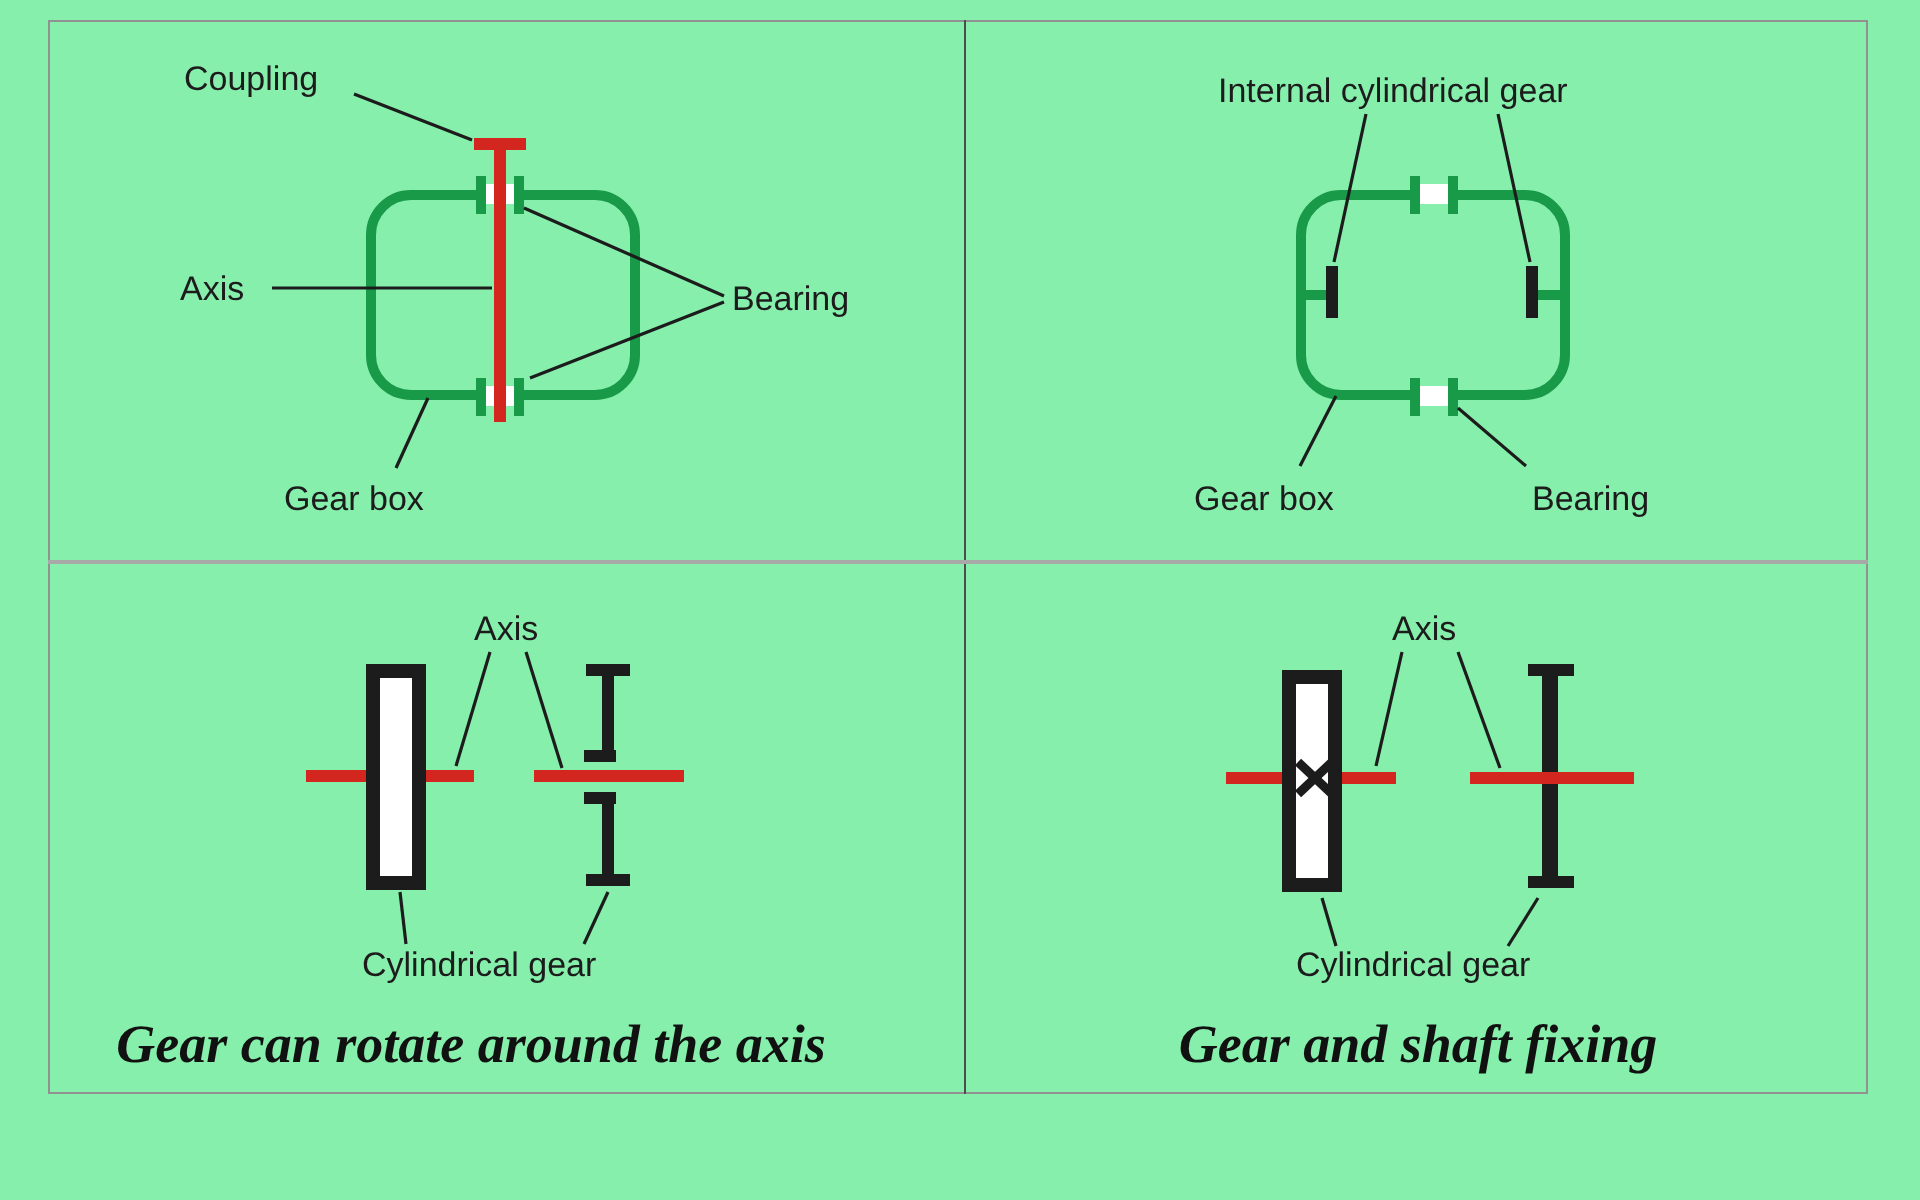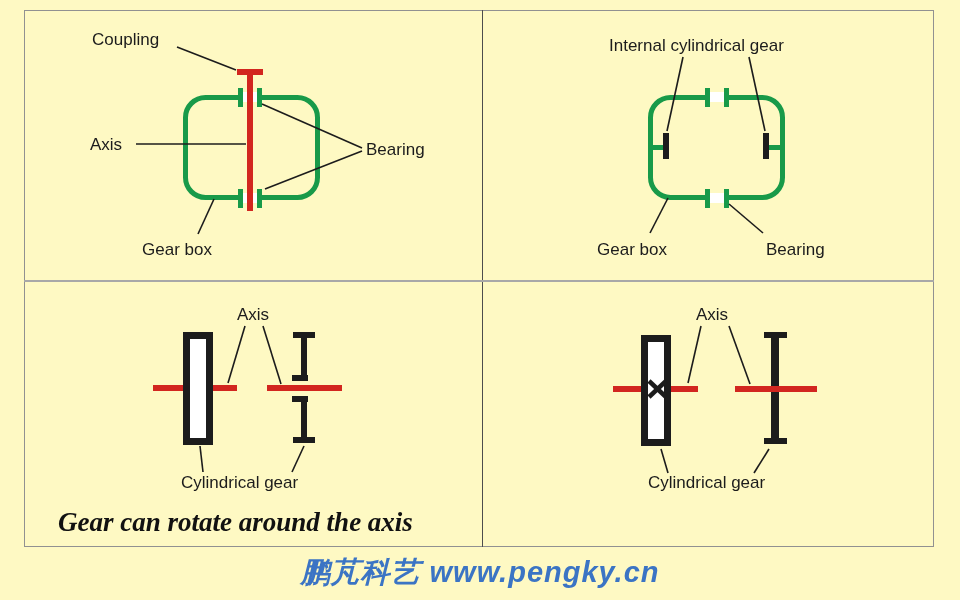--- a/index.html
+++ b/index.html
@@ -2,21 +2,21 @@
 <html style="--green: #189a49; --red: #d2261f; --black: #1c1c1c; --blue: #3b74c4; --frame-border: #919191; --divider-v: #4d4d4d; --divider-h: #a8a8a8;"><head>
 <meta charset="utf-8">
 <style>
   :root{
     --green:#189a49; --red:#d2261f; --black:#1c1c1c; --blue:#3b74c4;
     --frame-border:#919191; --divider-v:#4d4d4d; --divider-h:#a8a8a8;
   }
   html,body{margin:0;padding:0;}
   body{width:960px;height:600px;background:#ffffff;overflow:hidden;
        font-family:"Liberation Sans", sans-serif;}
-  .stage{position:relative;width:960px;height:600px;background:#fef9c3;}
+  .stage{position:relative;width:960px;height:600px;background:#86efac;}
   .frame{position:absolute;left:24px;top:10px;width:910px;height:537px;
          border:1px solid var(--frame-border);box-sizing:border-box;}
   .divider-v{position:absolute;left:482px;top:10px;width:1px;height:537px;
              background:var(--divider-v);}
   .divider-h{position:absolute;left:24px;top:280px;width:910px;height:2px;
              background:var(--divider-h);}
   svg.art{position:absolute;left:0;top:0;}
   .lbl{position:absolute;font-size:17px;line-height:1.15;color:var(--black);
        white-space:nowrap;}
   .caption{position:absolute;font-family:"Liberation Serif", serif;
@@ -124,16 +124,16 @@
   <div class="lbl" style="left:597px;top:240px;">Gear box</div>
   <div class="lbl" style="left:766px;top:240px;">Bearing</div>
 
   <div class="lbl" style="left:237px;top:305px;">Axis</div>
   <div class="lbl" style="left:181px;top:473px;">Cylindrical gear</div>
 
   <div class="lbl" style="left:696px;top:305px;">Axis</div>
   <div class="lbl" style="left:648px;top:473px;">Cylindrical gear</div>
 
   <div class="caption" style="left:26px;top:507px;width:419px;">Gear can rotate around the axis</div>
+  <div class="caption" style="left:483px;top:507px;width:452px;">Gear and shaft fixing</div>
 
-  <div class="footer"><span>鹏芃科艺</span>&nbsp;<span>www.pengky.cn</span></div>
 
 </div>
 
 </body></html>

